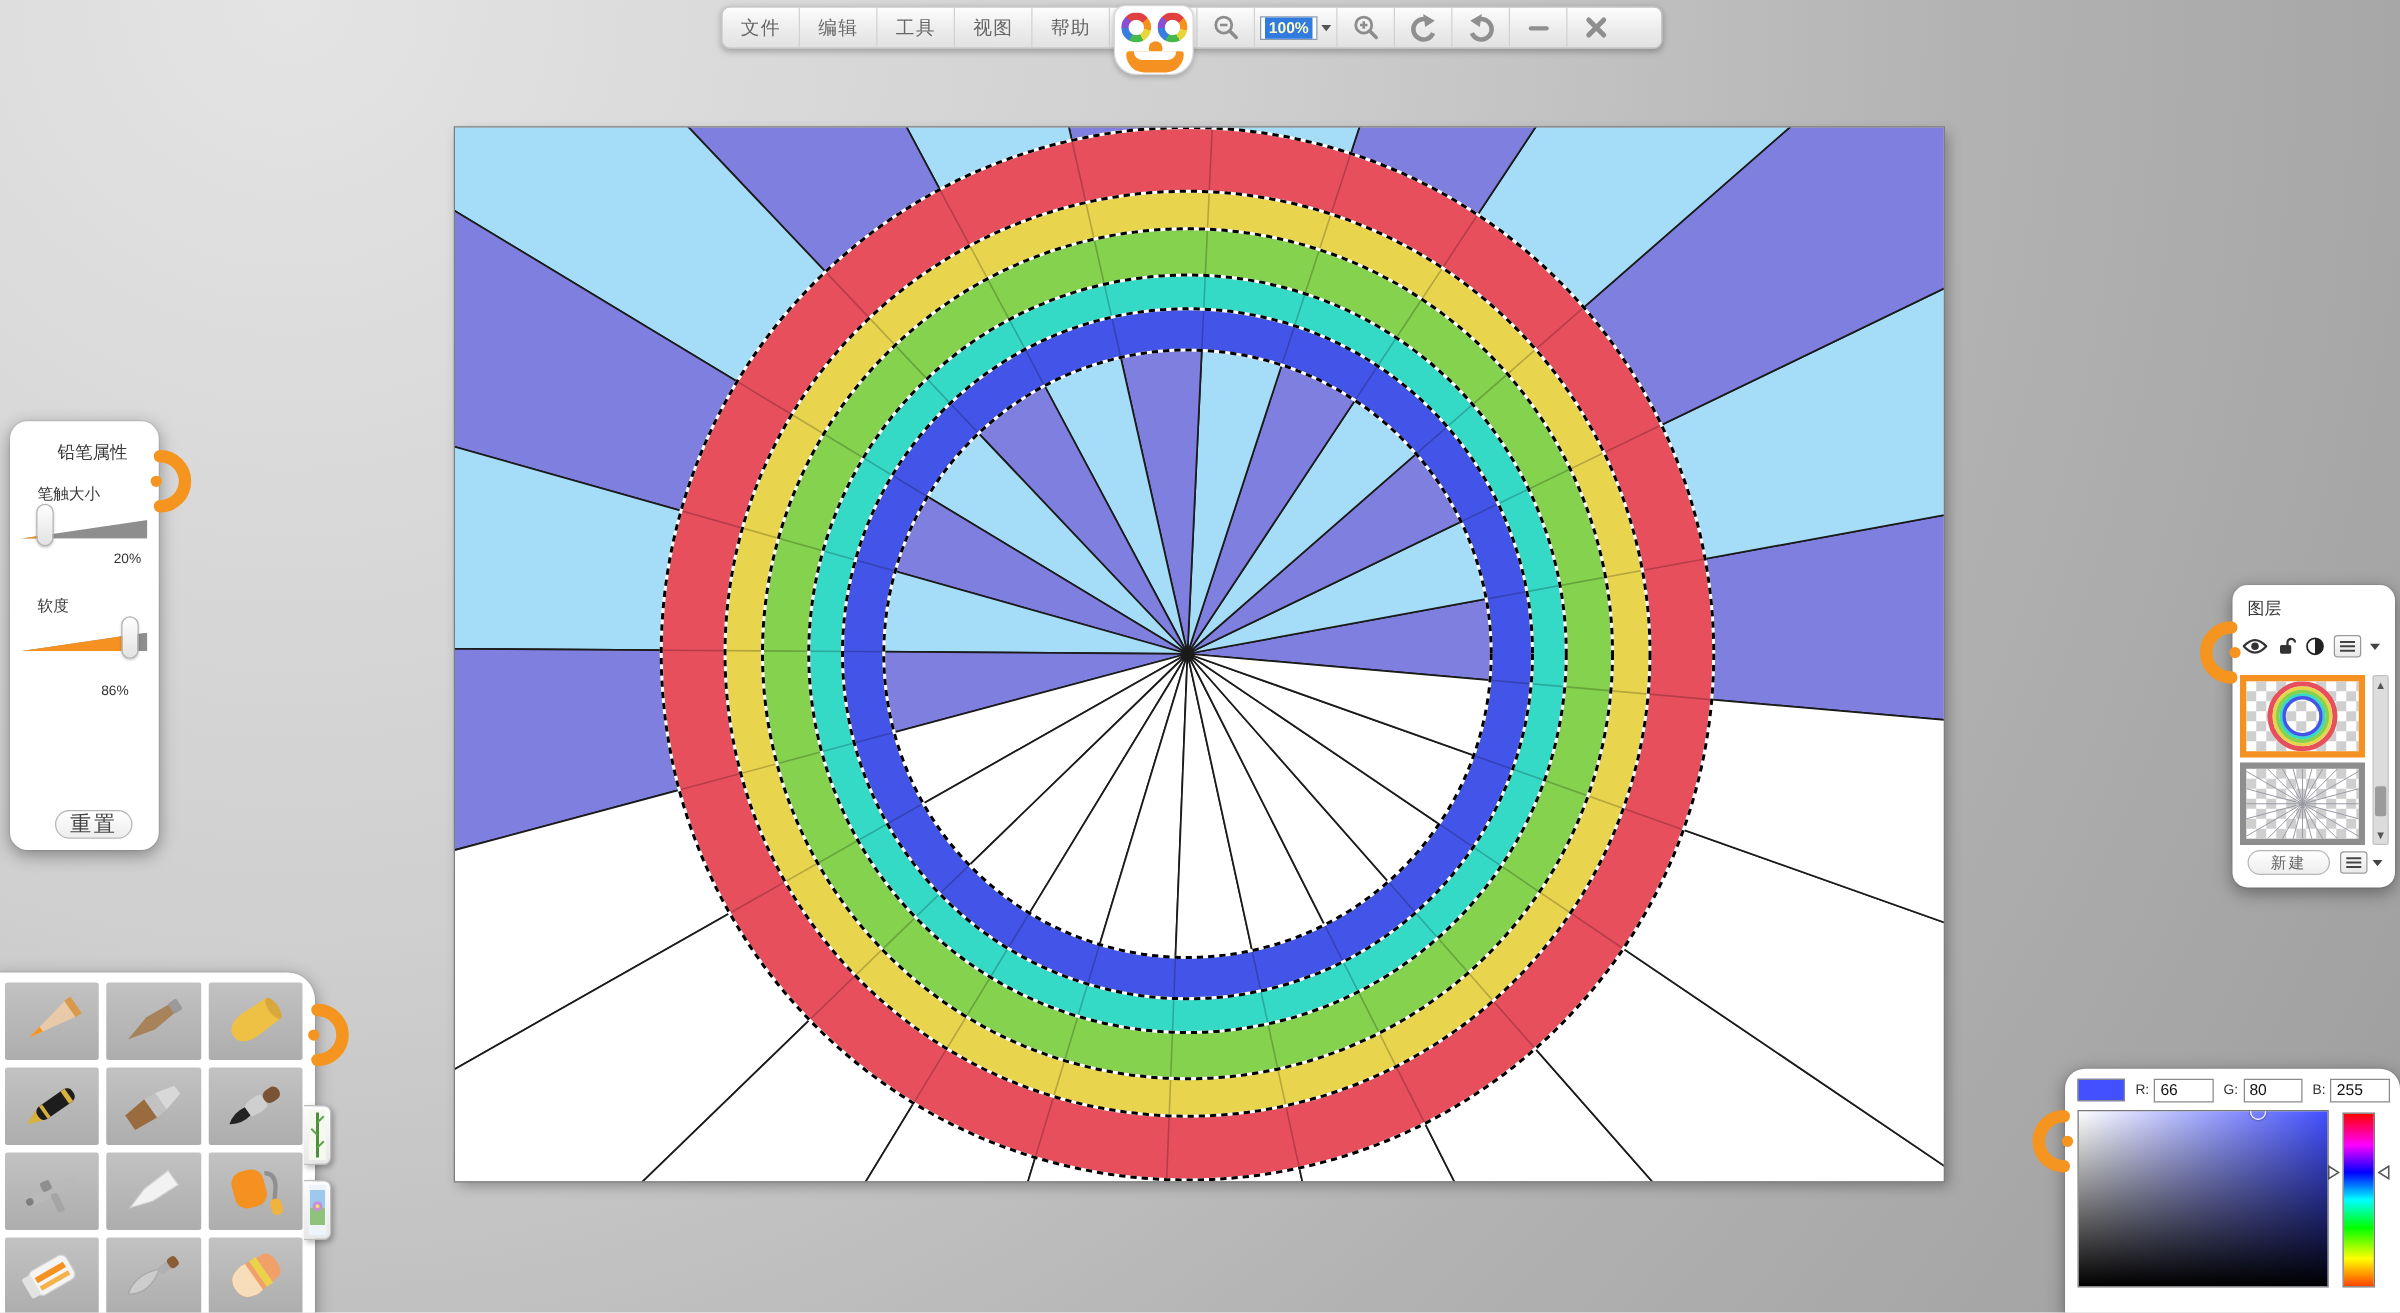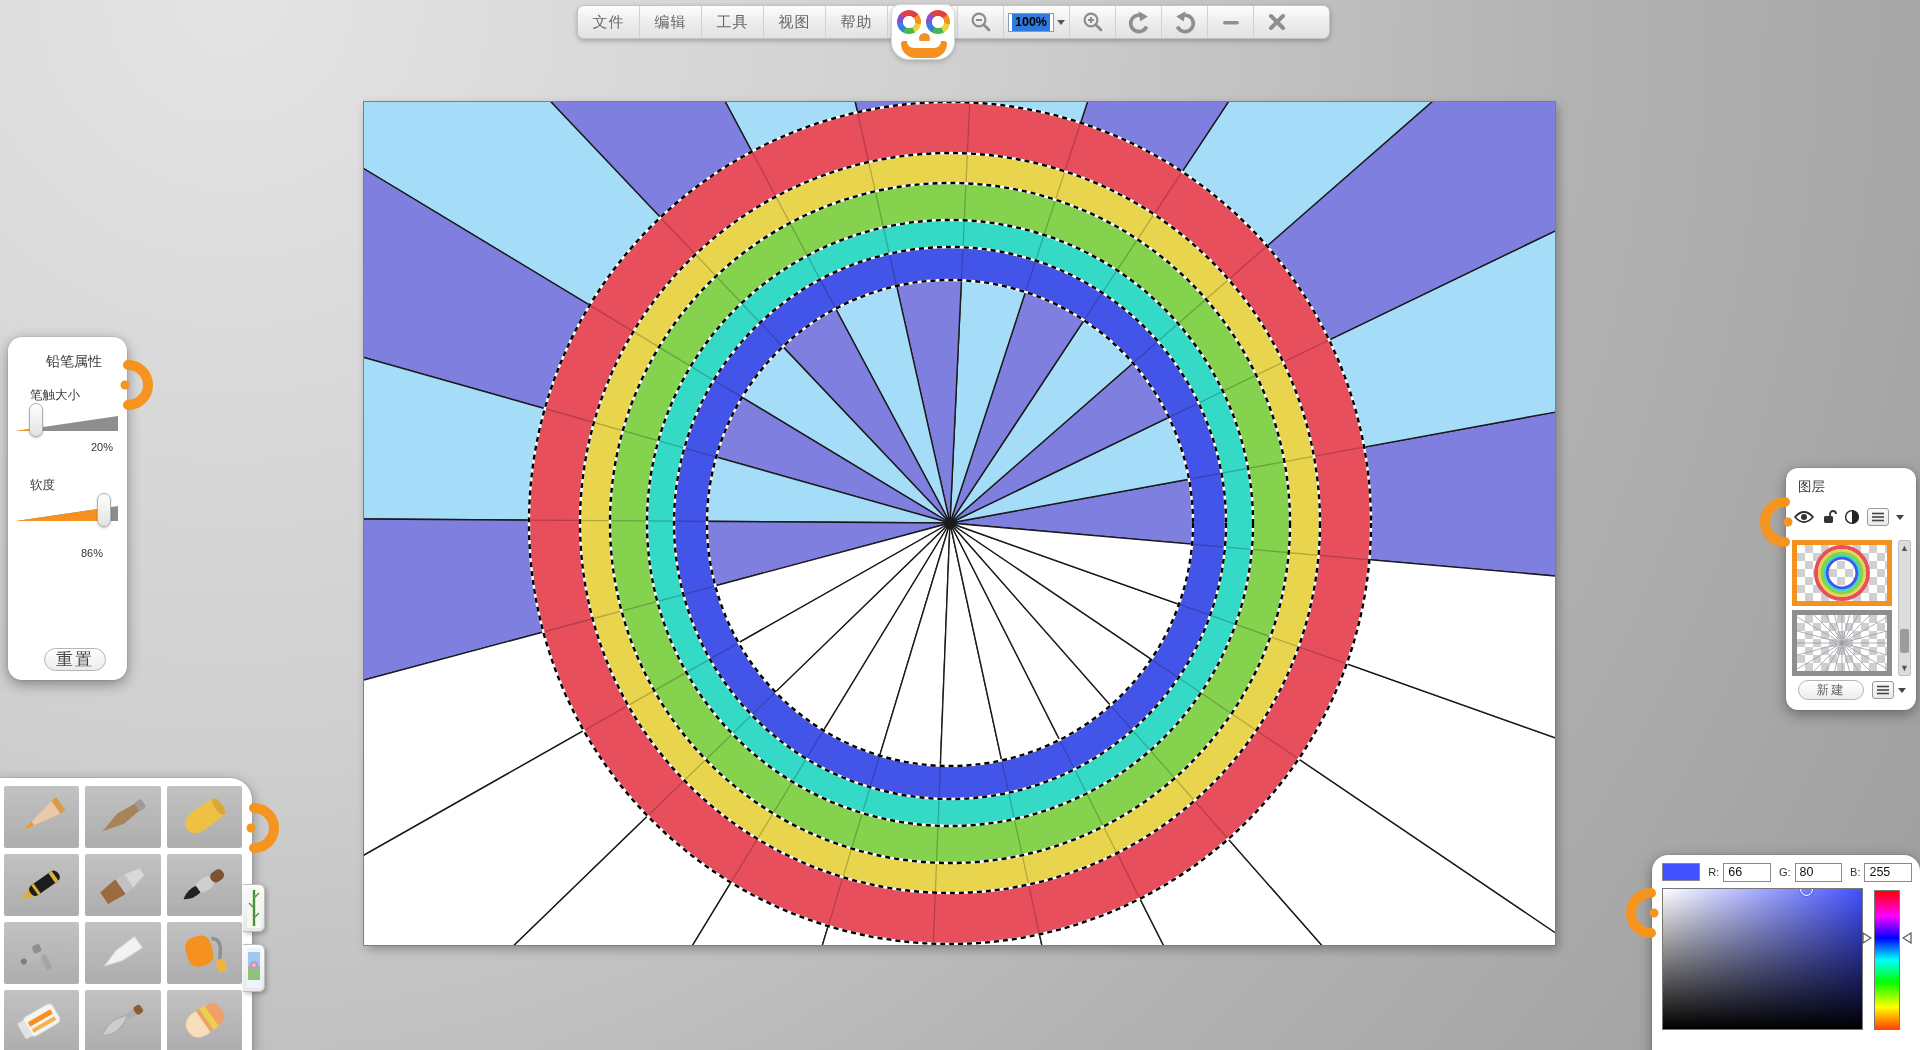--- a/index.html
+++ b/index.html
@@ -35,21 +35,21 @@
   .eye-l { left:5px; } .eye-r { left:34px; }
   .clown-nose { position:absolute; left:27px; top:28px; width:11px; height:11px;
     border-radius:50%; background:#f59120; }
   .clown-smile { position:absolute; left:9px; top:36px; width:46px; height:17px;
     background:#f59120; border-radius:4px 4px 23px 23px; }
   .clown-smile::before { content:""; position:absolute; left:6px; top:0; width:34px;
     height:7px; background:#fff; border-radius:0 0 17px 17px; }
   .zoom-val-seg { width:66px; gap:3px; }
   .zoom-input { width:46px; height:19px; background:#fff; border:1px solid #8a9ab0;
     display:flex; align-items:center; justify-content:center; }
-  .zoom-input span { background:#2f7be0; color:#000000; font-size:12.5px; font-weight:bold;
+  .zoom-input span { background:#2f7be0; color:#fef9c3; font-size:12.5px; font-weight:bold;
     padding:0 3px; line-height:17px; }
   .caret-down { width:0; height:0; border-left:4px solid transparent;
     border-right:4px solid transparent; border-top:5px solid #555; }
 
   
   .canvas-wrap { position:absolute; left:364px; top:102px; width:1191px; height:843px;
     background:#fff; outline:1px solid #7e7e7e;
     box-shadow:3px 4px 10px rgba(0,0,0,.30); }
   .canvas-wrap svg { display:block; }
 

